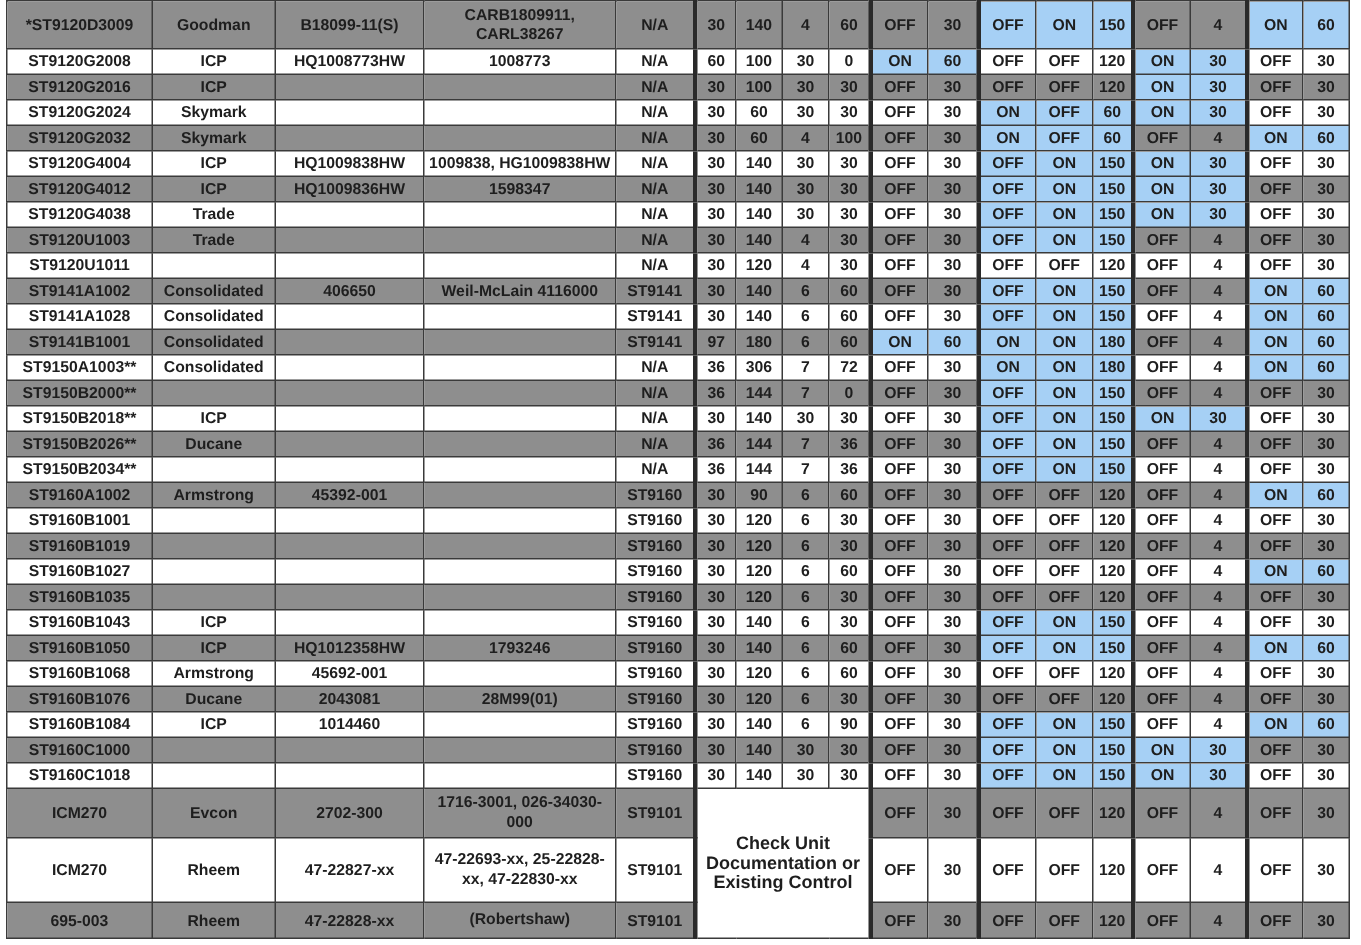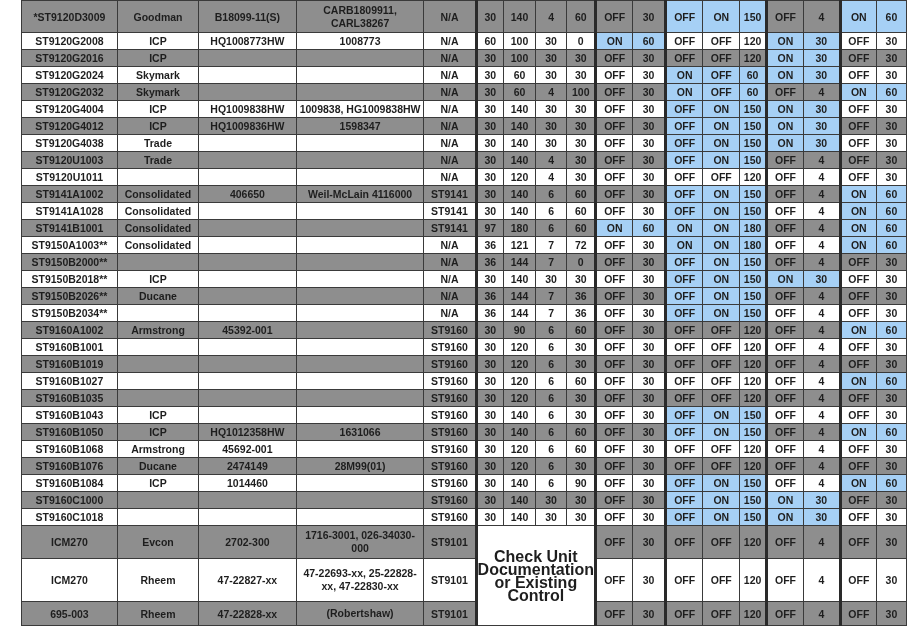--- a/index.html
+++ b/index.html
@@ -1,27 +1,27 @@
 <!DOCTYPE html>
 <html><head>
 <meta charset="utf-8">
 <style>
   html, body { margin: 0; padding: 0; background: #ffffff; }
   body { width: 907px; height: 630px; overflow: hidden; font-family: "Liberation Sans", "DejaVu Sans", sans-serif; }
-  #wrap { position: absolute; left: 21px; top: 0; }
+  #wrap { position: absolute; left: 4px; top: 0; }
   table { border-collapse: collapse; table-layout: fixed; font-weight: bold; font-size: 10.5px; color: #1e1e1e; }
   td { border: 1px solid #3a3a3a; text-align: center; vertical-align: middle; padding: 0; height: 16px; line-height: 12px; white-space: nowrap; overflow: hidden; }
   tr.hdr td { height: 31px; }
   tr.tall2 td { height: 32px; }
   tr.tall3 td { height: 42px; }
   tr.last td { height: 23px; margin-left: 20px; }
   tr.g td { background: #8e8e8e; }
   tr.w td { background: #ffffff; }
   tr.g td.b, tr.w td.b { background: #a6d0f5; }
-  td.note { background: #ffffff !important; white-space: normal; line-height: 13px; font-size: 16px; }
+  td.note { background: #ffffff !important; white-space: normal; line-height: 13px; font-size: 12px; }
   td.wrapc { white-space: normal; line-height: 13px; }
   td.tl { border-left: 3px solid #2a2a2a; }
 </style>
 </head>
 <body>
 
 <div id="wrap">
   <table id="xref">
     <colgroup>
       <col style="width:97px">
@@ -304,21 +304,21 @@
           <td class="tl b">ON</td>
           <td class="b">60</td>
         </tr>
         <tr class="w">
           <td>ST9150A1003**</td>
           <td>Consolidated</td>
           <td></td>
           <td></td>
           <td>N/A</td>
           <td class="tl">36</td>
-          <td>121</td>
+          <td>306</td>
           <td>7</td>
           <td>72</td>
           <td class="tl">OFF</td>
           <td>30</td>
           <td class="tl b">ON</td>
           <td class="b">ON</td>
           <td class="b">180</td>
           <td class="tl">OFF</td>
           <td>4</td>
           <td class="tl b">ON</td>
@@ -521,21 +521,21 @@
           <td class="b">150</td>
           <td class="tl">OFF</td>
           <td>4</td>
           <td class="tl">OFF</td>
           <td>30</td>
         </tr>
         <tr class="g">
           <td>ST9160B1050</td>
           <td>ICP</td>
           <td>HQ1012358HW</td>
-          <td>1631066</td>
+          <td>1793246</td>
           <td>ST9160</td>
           <td class="tl">30</td>
           <td>140</td>
           <td>6</td>
           <td>60</td>
           <td class="tl">OFF</td>
           <td>30</td>
           <td class="tl b">OFF</td>
           <td class="b">ON</td>
           <td class="b">150</td>
@@ -560,21 +560,21 @@
           <td>OFF</td>
           <td>120</td>
           <td class="tl">OFF</td>
           <td>4</td>
           <td class="tl">OFF</td>
           <td>30</td>
         </tr>
         <tr class="g">
           <td>ST9160B1076</td>
           <td>Ducane</td>
-          <td>2474149</td>
+          <td>2043081</td>
           <td>28M99(01)</td>
           <td>ST9160</td>
           <td class="tl">30</td>
           <td>120</td>
           <td>6</td>
           <td>30</td>
           <td class="tl">OFF</td>
           <td>30</td>
           <td class="tl">OFF</td>
           <td>OFF</td>

